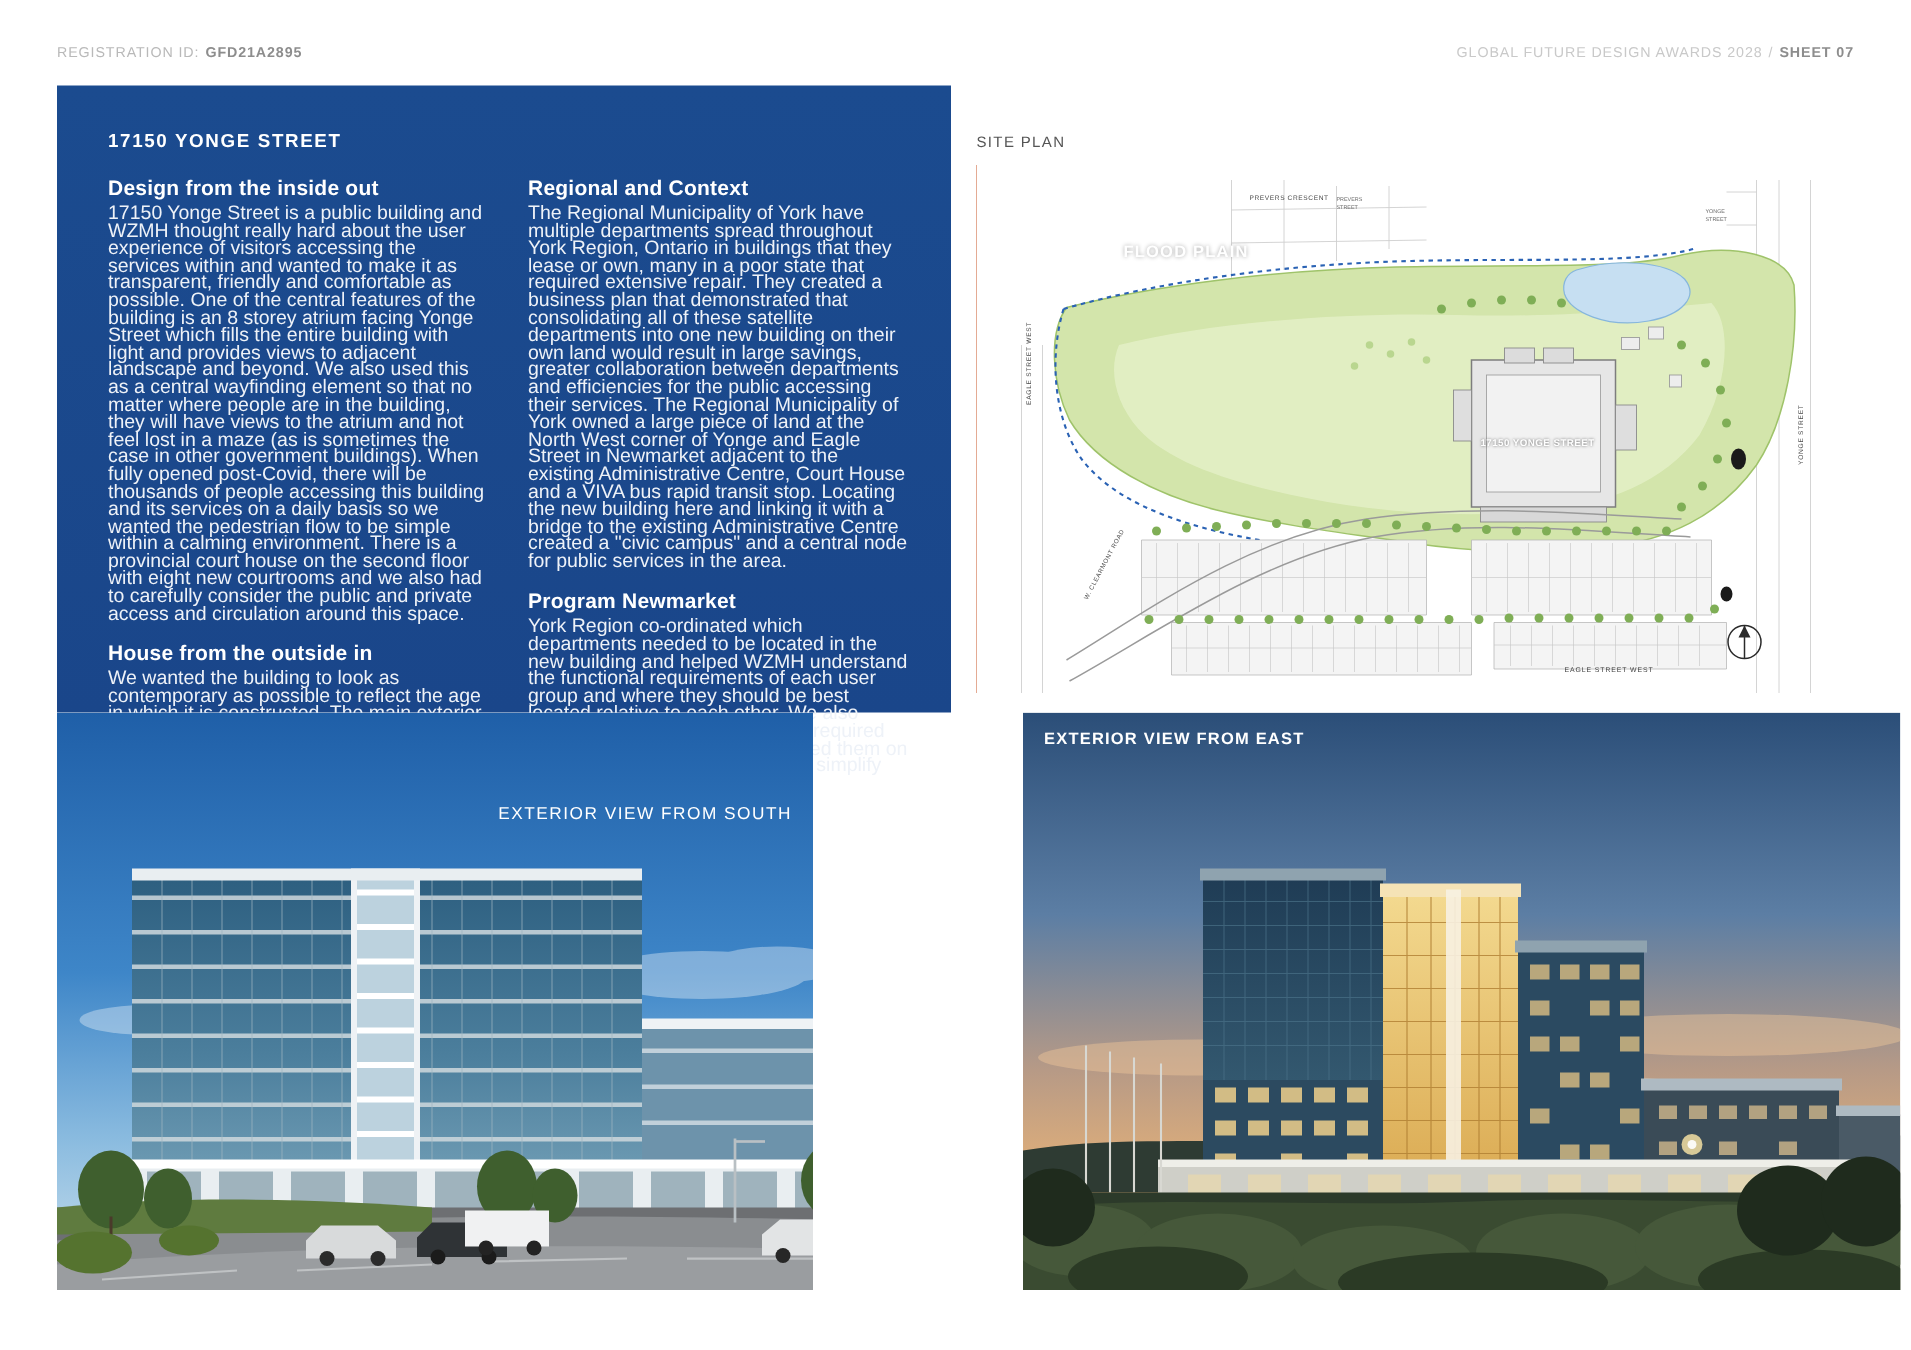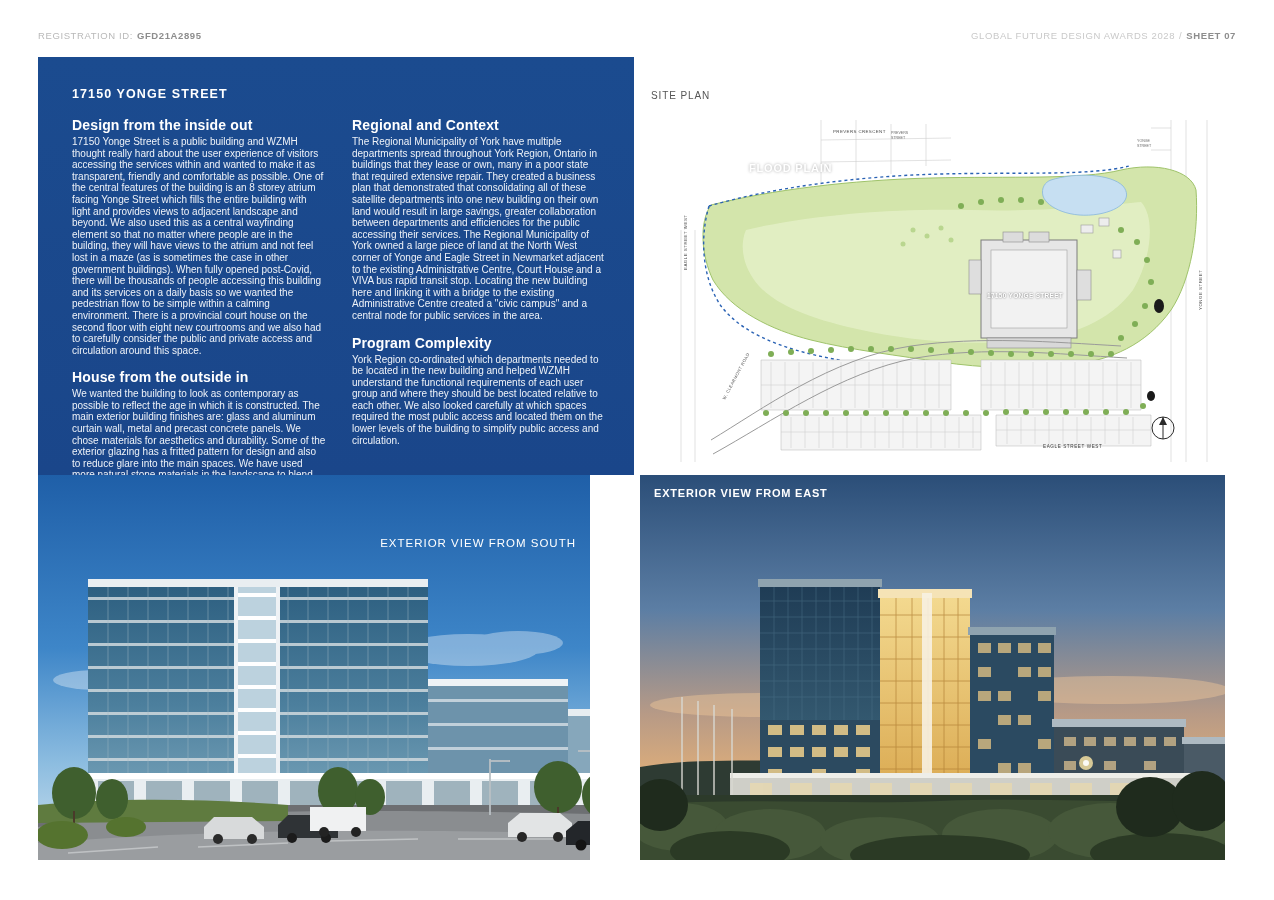--- a/index.html
+++ b/index.html
@@ -56,21 +56,21 @@
   }
   .col { width: 254px; }
   .secheading {
     font-size: 14px;
     font-weight: bold;
     letter-spacing: 0.15px;
     margin: 0 0 3px 0;
     color: #ffffff;
   }
   .body {
-    font-size: 10px;
+    font-size: 13px;
     line-height: 11.6px;
     margin: 0 0 13px 0;
     color: #eef2f8;
     text-align: left;
   }
 
   
   #siteplan-label {
     position: absolute;
     top: 90px; left: 651px;
@@ -84,36 +84,36 @@
     width: 585px; height: 352px;
     background: #c2410c;
     overflow: hidden;
   }
   #siteplan svg { display: block; }
 
   
   #southphoto {
     position: absolute;
     top: 475px; left: 38px;
-    width: 552px; height: 385px;
+    width: 504px; height: 385px;
     overflow: hidden;
   }
   #southphoto .caption {
     position: absolute;
     right: 14px; top: 62px;
     font-size: 11.5px;
     letter-spacing: 1px;
     color: #ffffff;
     z-index: 6;
   }
 
   
   #eastphoto {
     position: absolute;
-    top: 475px; left: 640px;
+    top: 475px; left: 682px;
     width: 585px; height: 385px;
     overflow: hidden;
   }
   #eastphoto .caption {
     position: absolute;
     left: 14px; top: 12px;
     font-size: 11px;
     letter-spacing: 0.8px;
     color: #ffffff;
     font-weight: bold;
@@ -143,21 +143,21 @@
     <div class="cols">
       <div class="col">
         <h2 class="secheading">Design from the inside out</h2>
         <p class="body">17150 Yonge Street is a public building and WZMH thought really hard about the user experience of visitors accessing the services within and wanted to make it as transparent, friendly and comfortable as possible. One of the central features of the building is an 8 storey atrium facing Yonge Street which fills the entire building with light and provides views to adjacent landscape and beyond. We also used this as a central wayfinding element so that no matter where people are in the building, they will have views to the atrium and not feel lost in a maze (as is sometimes the case in other government buildings). When fully opened post-Covid, there will be thousands of people accessing this building and its services on a daily basis so we wanted the pedestrian flow to be simple within a calming environment. There is a provincial court house on the second floor with eight new courtrooms and we also had to carefully consider the public and private access and circulation around this space.</p>
         <h2 class="secheading">House from the outside in</h2>
         <p class="body">We wanted the building to look as contemporary as possible to reflect the age in which it is constructed. The main exterior building finishes are: glass and aluminum curtain wall, metal and precast concrete panels. We chose materials for aesthetics and durability. Some of the exterior glazing has a fritted pattern for design and also to reduce glare into the main spaces. We have used more natural stone materials in the landscape to blend into the adjacent flood plain lands. We were also cognisant of how the new building would look adjacent to the existing curving York Region Administrative Centre and selected a blue glass for the new building and stone in the landscape to reflect this context.</p>
       </div>
       <div class="col">
         <h2 class="secheading">Regional and Context</h2>
         <p class="body">The Regional Municipality of York have multiple departments spread throughout York Region, Ontario in buildings that they lease or own, many in a poor state that required extensive repair.  They created a business plan that demonstrated that consolidating all of these satellite departments into one new building on their own land would result in large savings, greater collaboration between departments and efficiencies for the public accessing their services. The Regional Municipality of York owned a large piece of land at the North West  corner of Yonge and Eagle Street in Newmarket adjacent to the existing Administrative Centre, Court House and a  VIVA bus rapid transit stop. Locating the new building here and linking it with a bridge to the existing Administrative Centre created a "civic campus" and a central node for public services in the area.</p>
-        <h2 class="secheading">Program Complexity</h2>
+        <h2 class="secheading">Program Newmarket</h2>
         <p class="body">York Region co-ordinated which departments needed to be located in the new building and helped WZMH understand the functional requirements of each user group and where they should be best located relative to each other. We also looked carefully at which spaces required the most public access and located them on the lower levels of the building to simplify public access and circulation.</p>
       </div>
     </div>
   </div>
 
   <div id="siteplan-label">SITE PLAN</div>
 
   <div id="siteplan">
     <svg width="585" height="352" viewBox="0 0 585 352" xmlns="http://www.w3.org/2000/svg">
       <rect x="0" y="0" width="585" height="352" fill="#ffffff"></rect>

